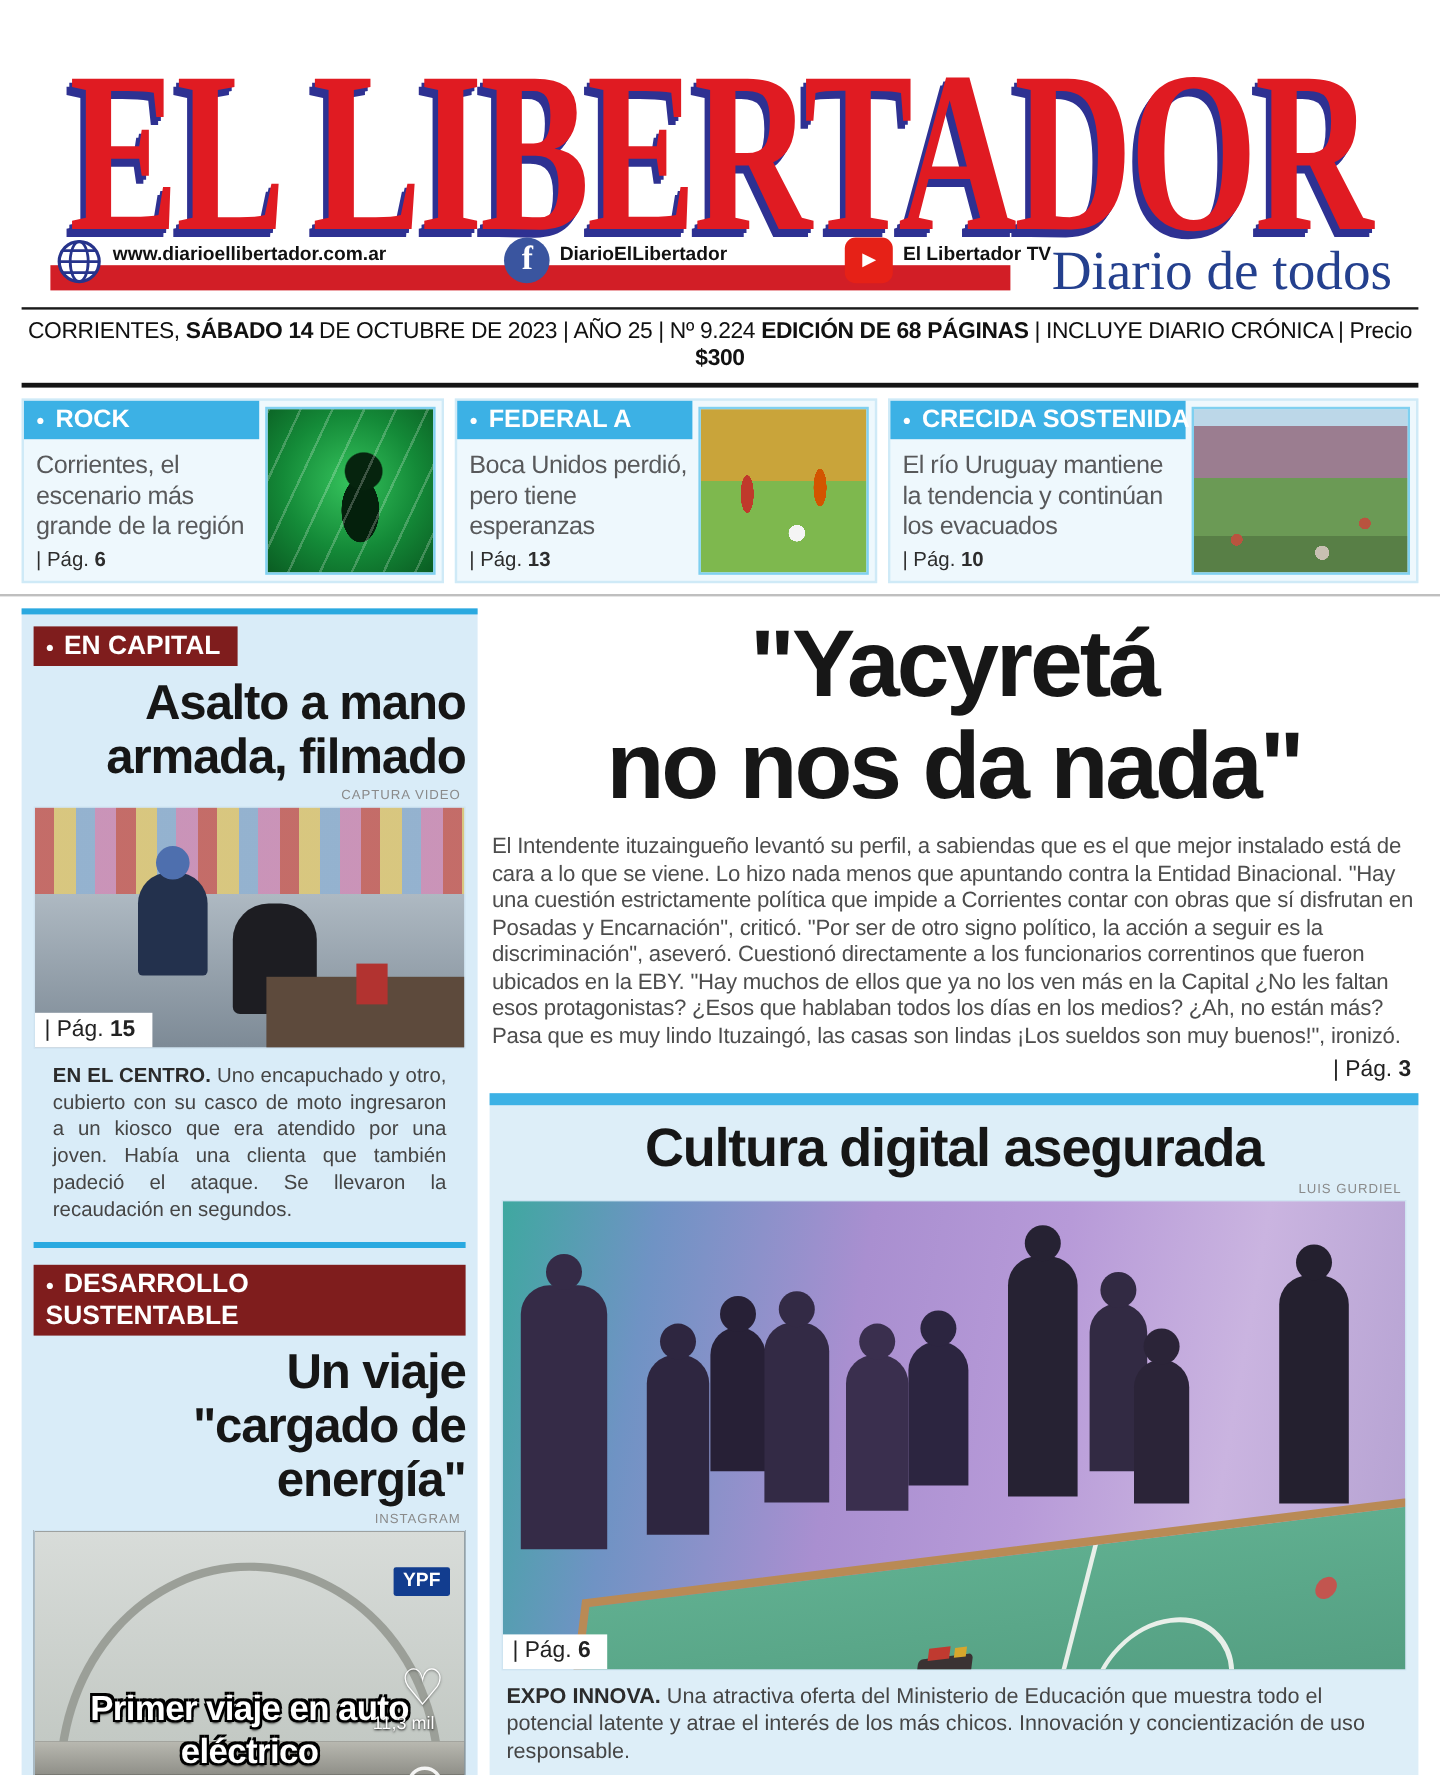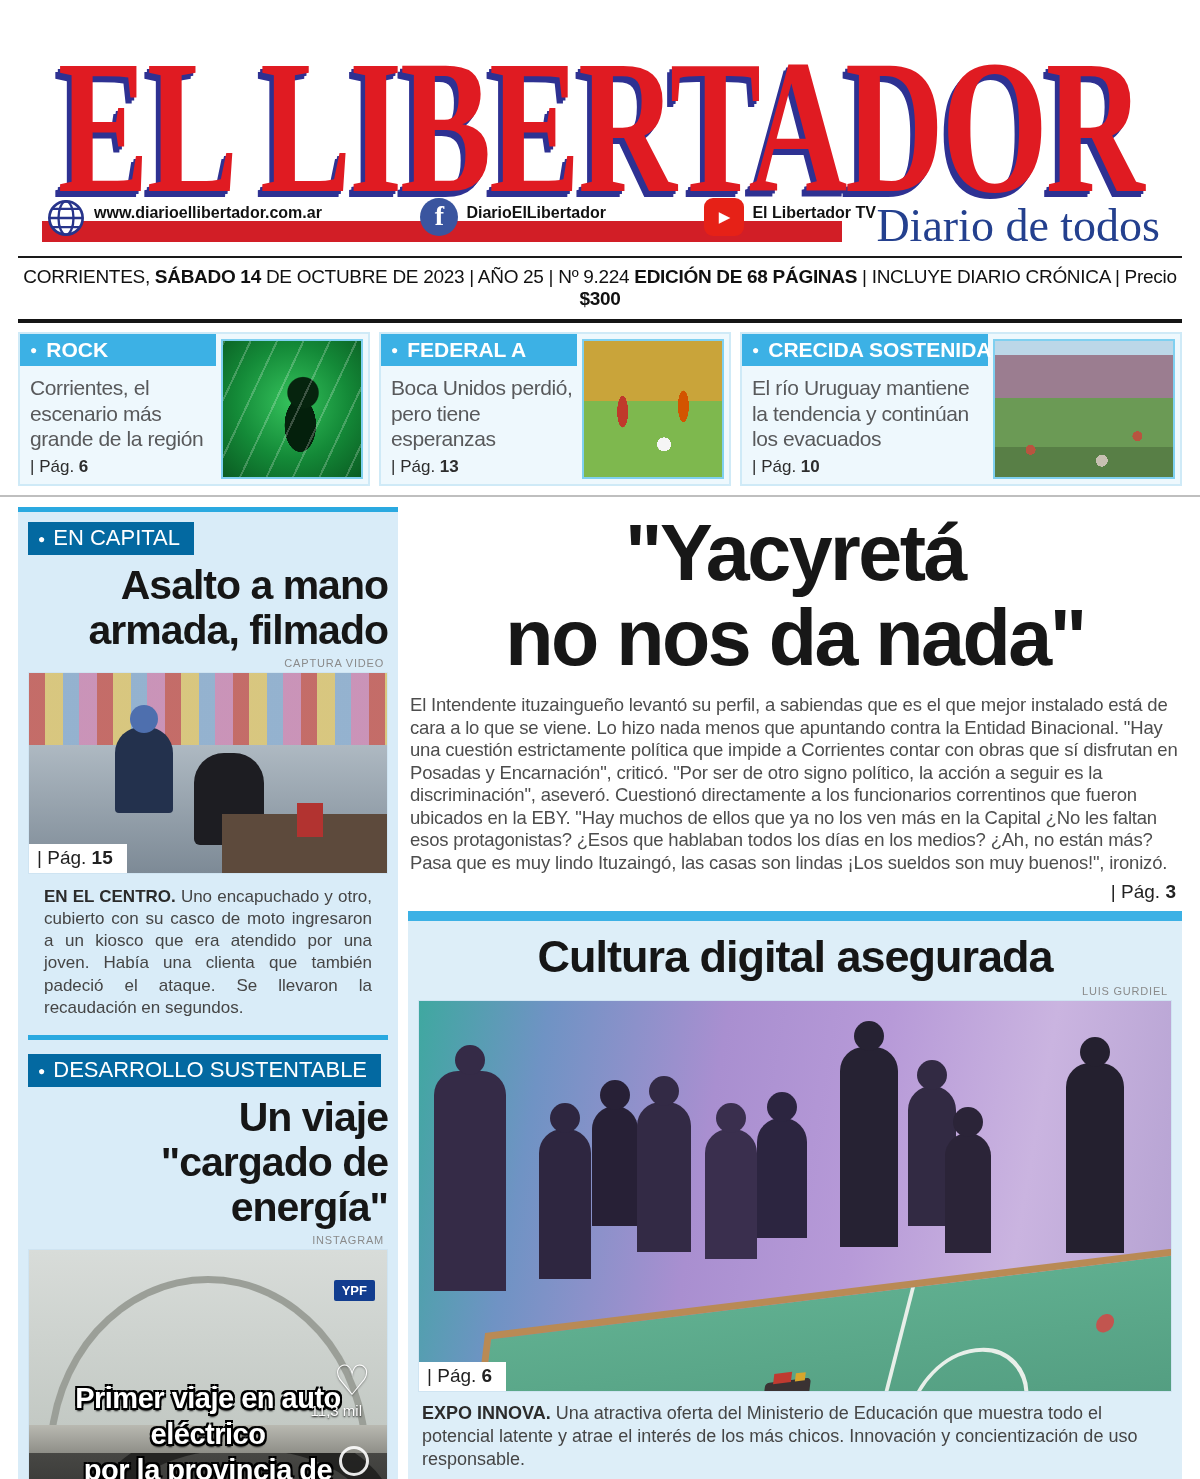--- a/index.html
+++ b/index.html
@@ -66,21 +66,21 @@
       radial-gradient(circle 5px at 80% 70%, #b9543f 0 98%, transparent),
       linear-gradient(#bcd7e8 0 10%, #9b7d90 10% 42%, #6b9a55 42% 78%, #587f46 78% 100%); }
 
   .full-rule { height:2px; background:#bfbfbf; margin-top:9px; }
 
   
   .cols { display:flex; gap:10px; margin:10px 18px 0; }
   .left-col { width:380px; background:#d9ecf8; border-top:5px solid #2aa9e0; padding:10px 10px 12px; position:relative; }
   .right-col { width:774px; }
 
-  .section-tag { display:inline-block; background:#0369a1; color:#fff; font-weight:normal; font-size:22px;
+  .section-tag { display:inline-block; background:#7f1d1d; color:#fff; font-weight:bold; font-size:22px;
                  padding:3px 14px 4px 10px; }
   .section-tag .bullet { font-size:12px; vertical-align:middle; margin-right:8px; }
   .story-headline { font-weight:bold; color:#161616; font-size:41px; line-height:1.1; text-align:right;
                     letter-spacing:-1px; margin:8px 0 4px; }
   .photo-credit { text-align:right; font-size:11px; color:#8a8a8a; letter-spacing:.8px; margin:2px 4px 3px 0; }
   .story-photo { position:relative; border:1px solid #cfe4f2; overflow:hidden; }
   .pag-badge { position:absolute; left:0; bottom:0; background:#fff; padding:3px 14px 4px 8px; font-size:19px; color:#222; }
   .pag-badge b, .teaser-pag b, .main-pag b { font-weight:bold; }
   .story-caption { font-size:17px; color:#454545; line-height:1.3; text-align:justify; margin:12px 16px 0; }
   .story-caption b { color:#2b2b2b; }
@@ -97,21 +97,21 @@
   .cctv-red { position:absolute; right:18%; bottom:28%; width:26px; height:34px; background:#b23330; }
 
   
   .img-insta { height:352px; background:#20211f; }
   .insta-sky { height:50%; background:linear-gradient(#d8dcd9,#c3c9c4); position:relative; overflow:hidden; }
   .insta-arch { position:absolute; left:5%; right:5%; top:26px; height:190px; border:7px solid #9b9f98; border-bottom:none;
                 border-radius:50% 50% 0 0 / 95% 95% 0 0; }
   .arch-text { position:absolute; top:36px; width:100%; text-align:center; font-size:19px; font-weight:bold;
                letter-spacing:5px; color:#4a4a44; }
   .ypf-sign { position:absolute; right:12px; top:30px; background:#123d8f; color:#fff; font-weight:bold;
-              font-size:13px; padding:3px 8px; border-radius:2px; }
+              font-size:16px; padding:3px 8px; border-radius:2px; }
   .insta-road { height:8%; background:linear-gradient(#b9b9b1,#8f8f88); }
   .insta-cabin { height:42%; background:linear-gradient(#474744,#131312); position:relative; overflow:hidden; }
   .insta-wheel { position:absolute; left:18%; top:-30px; width:300px; height:180px; border:26px solid #1b1b1a;
                  border-radius:50%; opacity:.8; }
   .ig-overlay { position:absolute; left:0; right:0; top:37%; text-align:center; color:#fff; font-weight:bold;
                 font-size:29px; line-height:1.25; letter-spacing:-0.5px;
                 text-shadow:-2px -2px 0 #000, 2px -2px 0 #000, -2px 2px 0 #000, 2px 2px 0 #000, 0 3px 2px #000; }
   .ig-heart { position:absolute; right:16px; top:110px; color:#fff; font-size:42px; line-height:1; text-shadow:0 1px 2px rgba(0,0,0,.5); }
   .ig-likes { position:absolute; right:25px; top:152px; color:#fff; font-size:15px; text-shadow:0 1px 2px #000; }
   .ig-comment { position:absolute; right:18px; top:196px; width:30px; height:30px; border:3px solid #fff; border-radius:50%; opacity:.9; }

